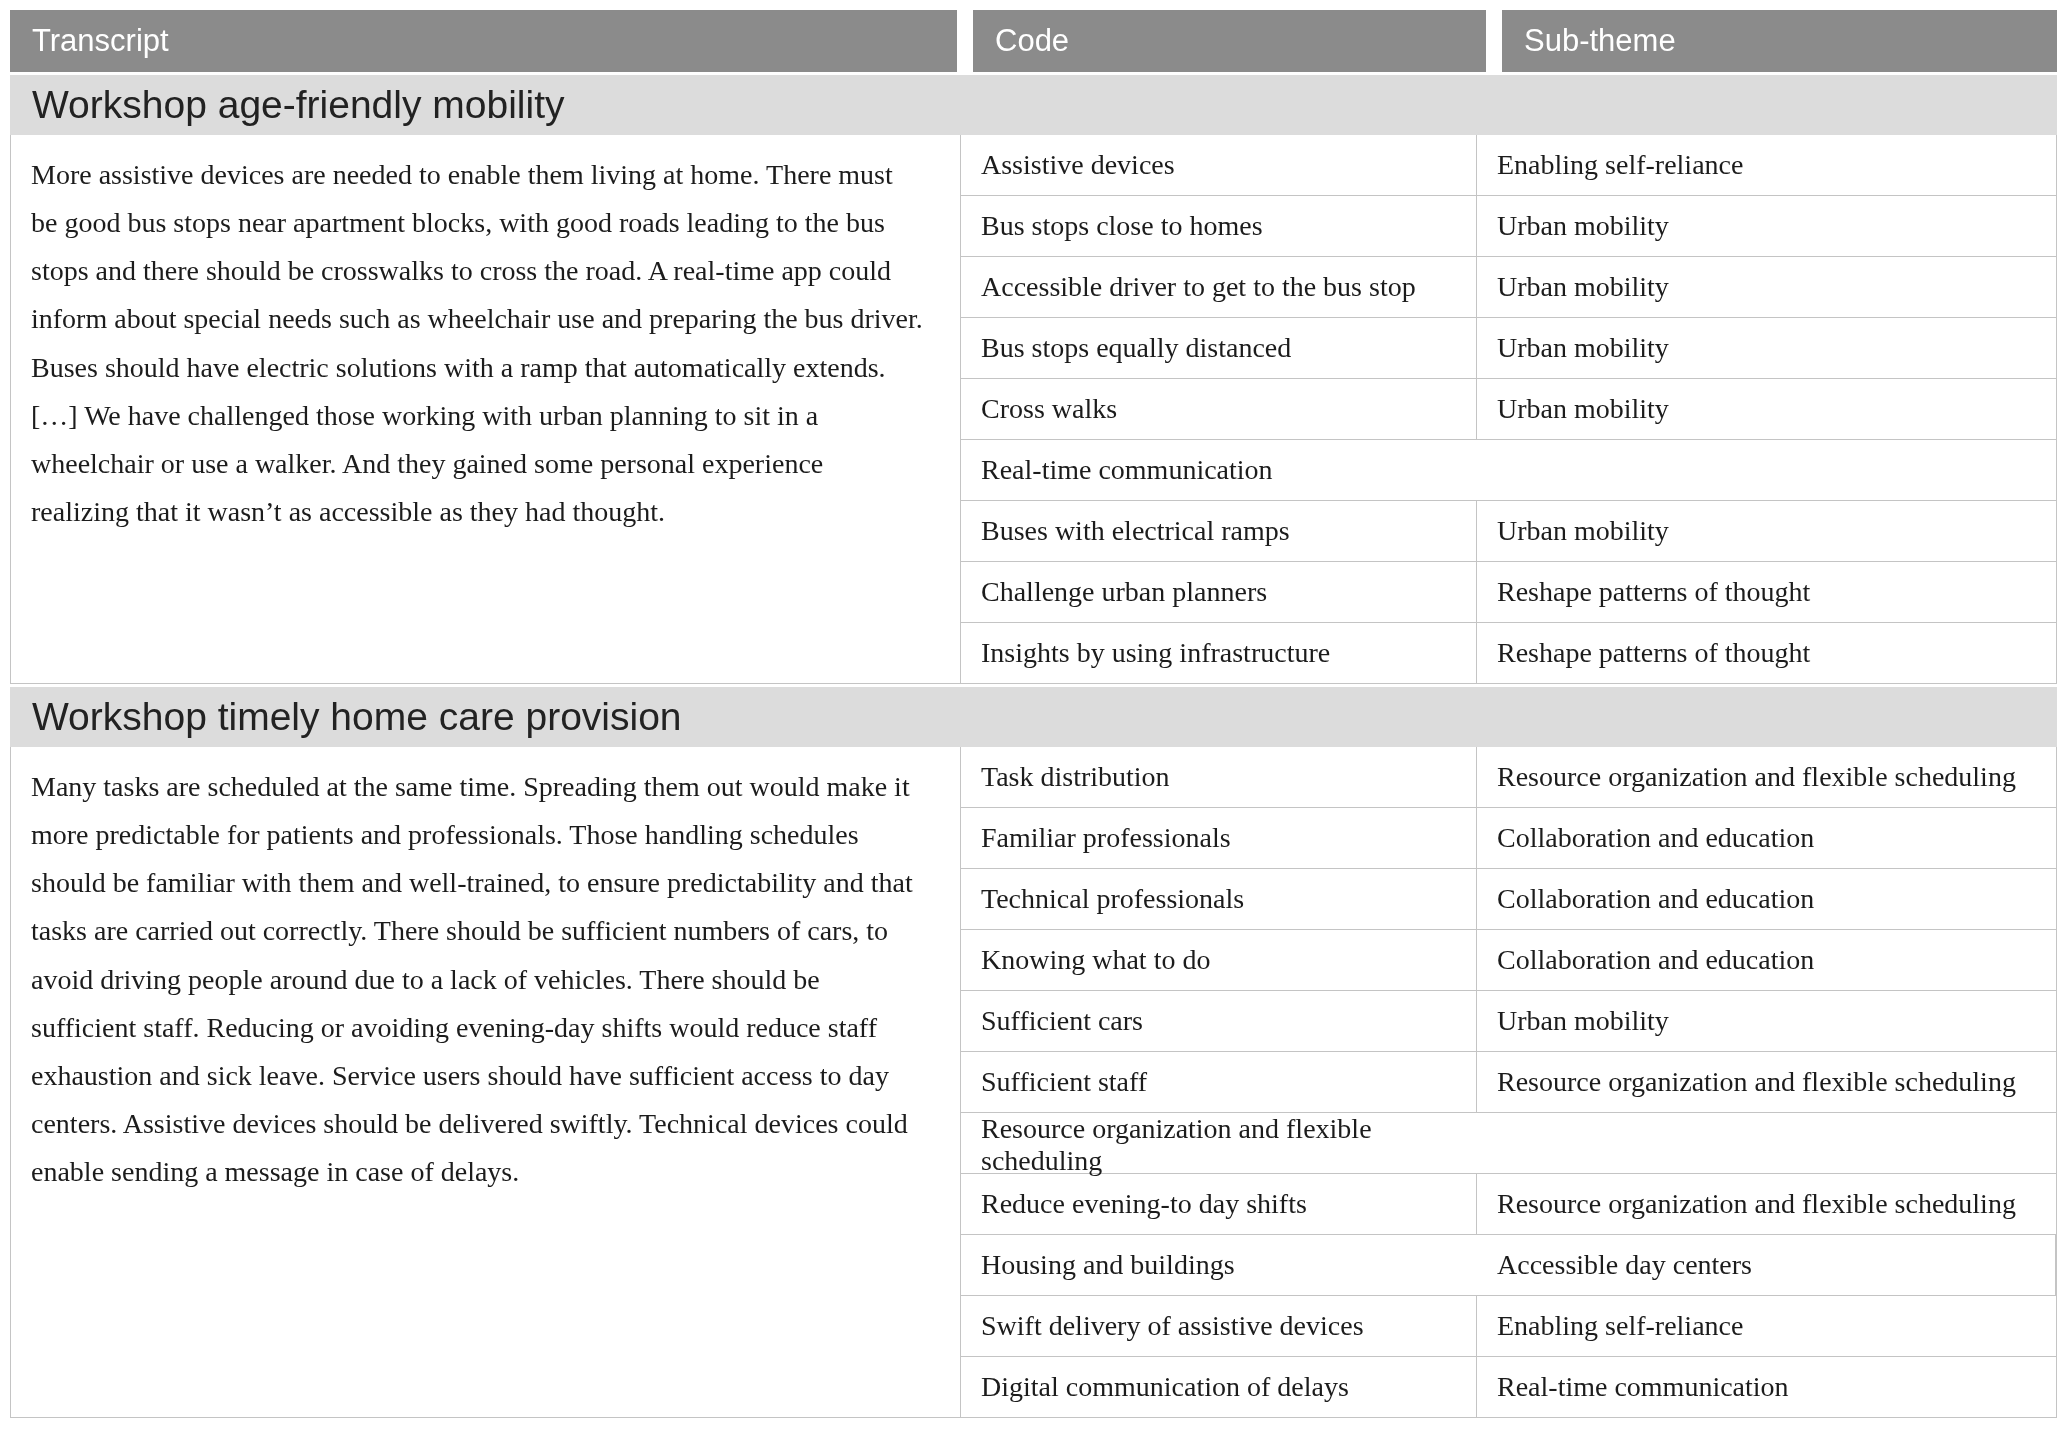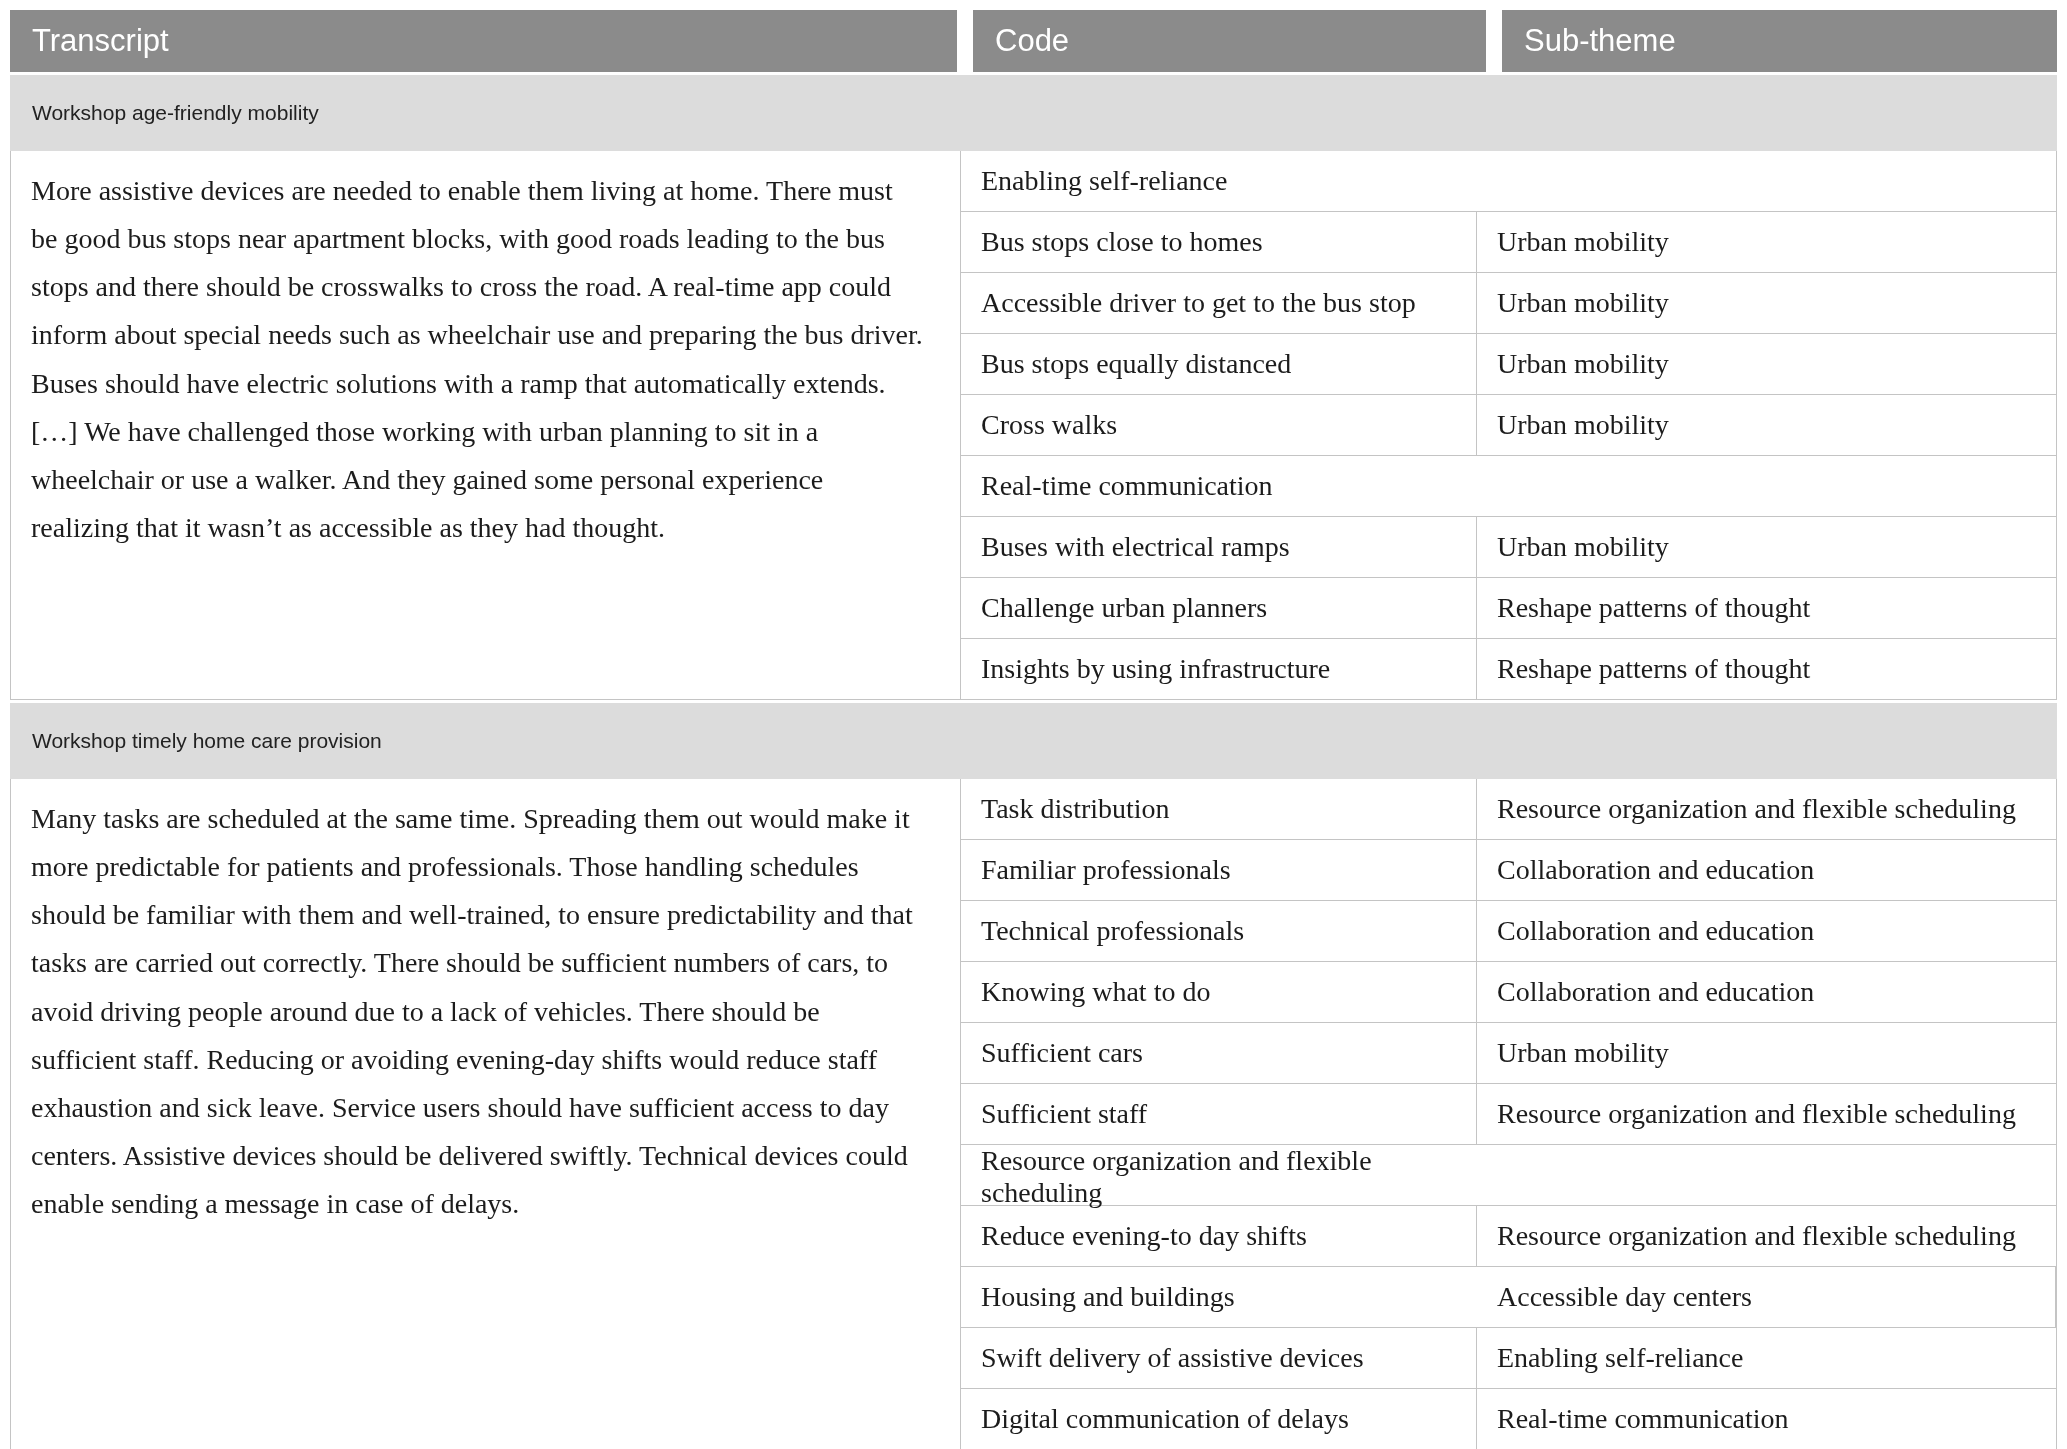--- a/index.html
+++ b/index.html
@@ -31,22 +31,22 @@
     align-items: center;
     padding-left: 22px;
   }
   .hcell:not(:last-child) { border-right: 3px solid #ffffff; }
   
   .section-header {
     margin-top: 3px;
     background: var(--section_bg, #dcdcdc);
     color: #222222;
     font-family: "Liberation Sans", sans-serif;
-    font-size: 21px;
-    height: 76px;
+    font-size: 39px;
+    height: 60px;
     display: flex;
     align-items: center;
     padding-left: 22px;
   }
   
   .section-body {
     display: grid;
     grid-template-columns: 950px 1fr;
     border-left: 1px solid var(--border, #c4c4c4);
     border-right: 1px solid var(--border, #c4c4c4);
@@ -81,20 +81,21 @@
     <div class="hcell">Transcript</div>
     <div class="hcell">Code</div>
     <div class="hcell">Sub-theme</div>
   </div>
   <div id="sections">
       <div class="section-header">Workshop age-friendly mobility</div>
       <div class="section-body">
         <div class="transcript-cell">More assistive devices are needed to enable them living at home. There must be good bus stops near apartment blocks, with good roads leading to the bus stops and there should be crosswalks to cross the road. A real-time app could inform about special needs such as wheelchair use and preparing the bus driver. Buses should have electric solutions with a ramp that automatically extends. […] We have challenged those working with urban planning to sit in a wheelchair or use a walker. And they gained some personal experience realizing that it wasn’t as accessible as they had thought.</div>
         <div class="rows">
           <div class="code-row">
+            <div class="cell code-cell">Assistive devices</div>
             <div class="cell subtheme-cell">Enabling self-reliance</div>
           </div>
           <div class="code-row">
             <div class="cell code-cell">Bus stops close to homes</div>
             <div class="cell subtheme-cell">Urban mobility</div>
           </div>
           <div class="code-row">
             <div class="cell code-cell">Accessible driver to get to the bus stop</div>
             <div class="cell subtheme-cell">Urban mobility</div>
           </div>

